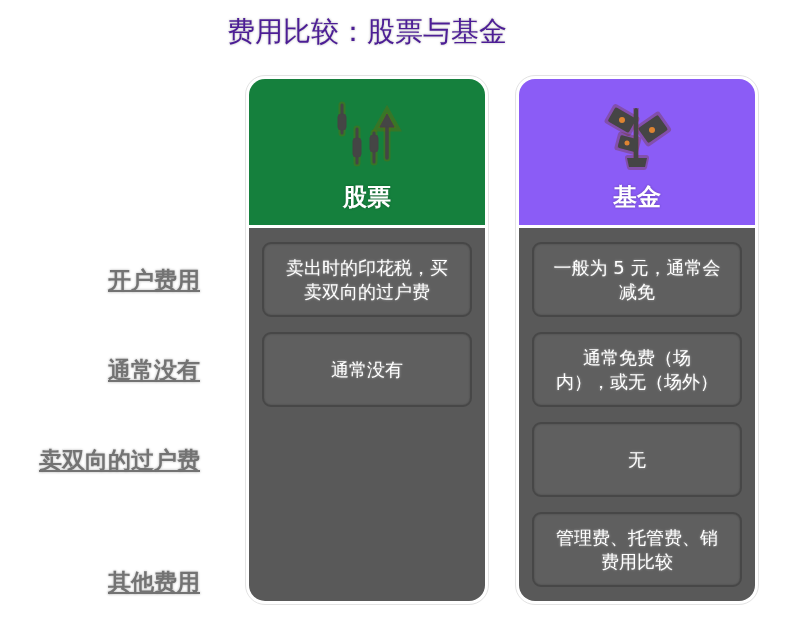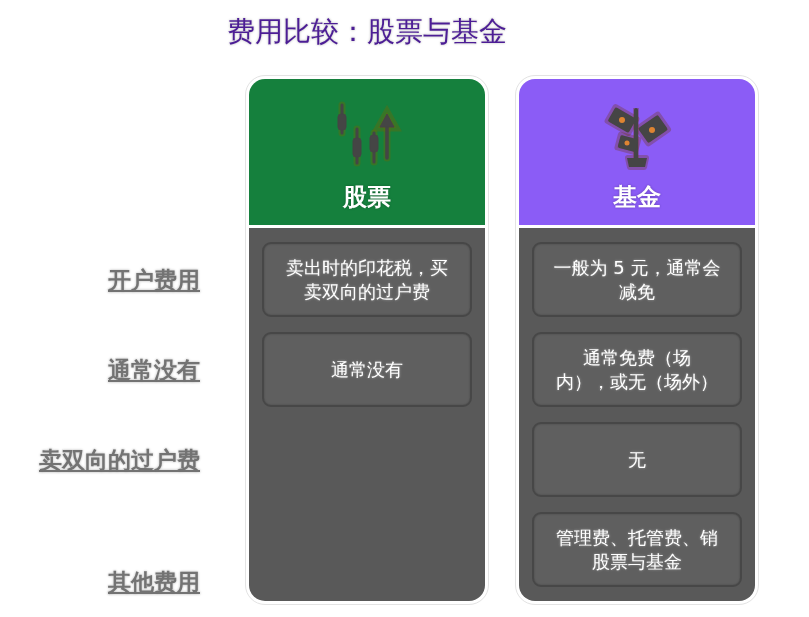--- a/index.html
+++ b/index.html
@@ -115,15 +115,15 @@
     </svg>
     <div class="card-label">基金</div>
   </div>
   <div class="card-body">
     <div class="cell">一般为 5 元，通常会
 减免</div>
     <div class="cell">通常免费（场
 内），或无（场外）</div>
     <div class="cell">无</div>
     <div class="cell">管理费、托管费、销
-股票与基金</div>
+费用比较</div>
   </div>
 </div>
 
 </body></html>

